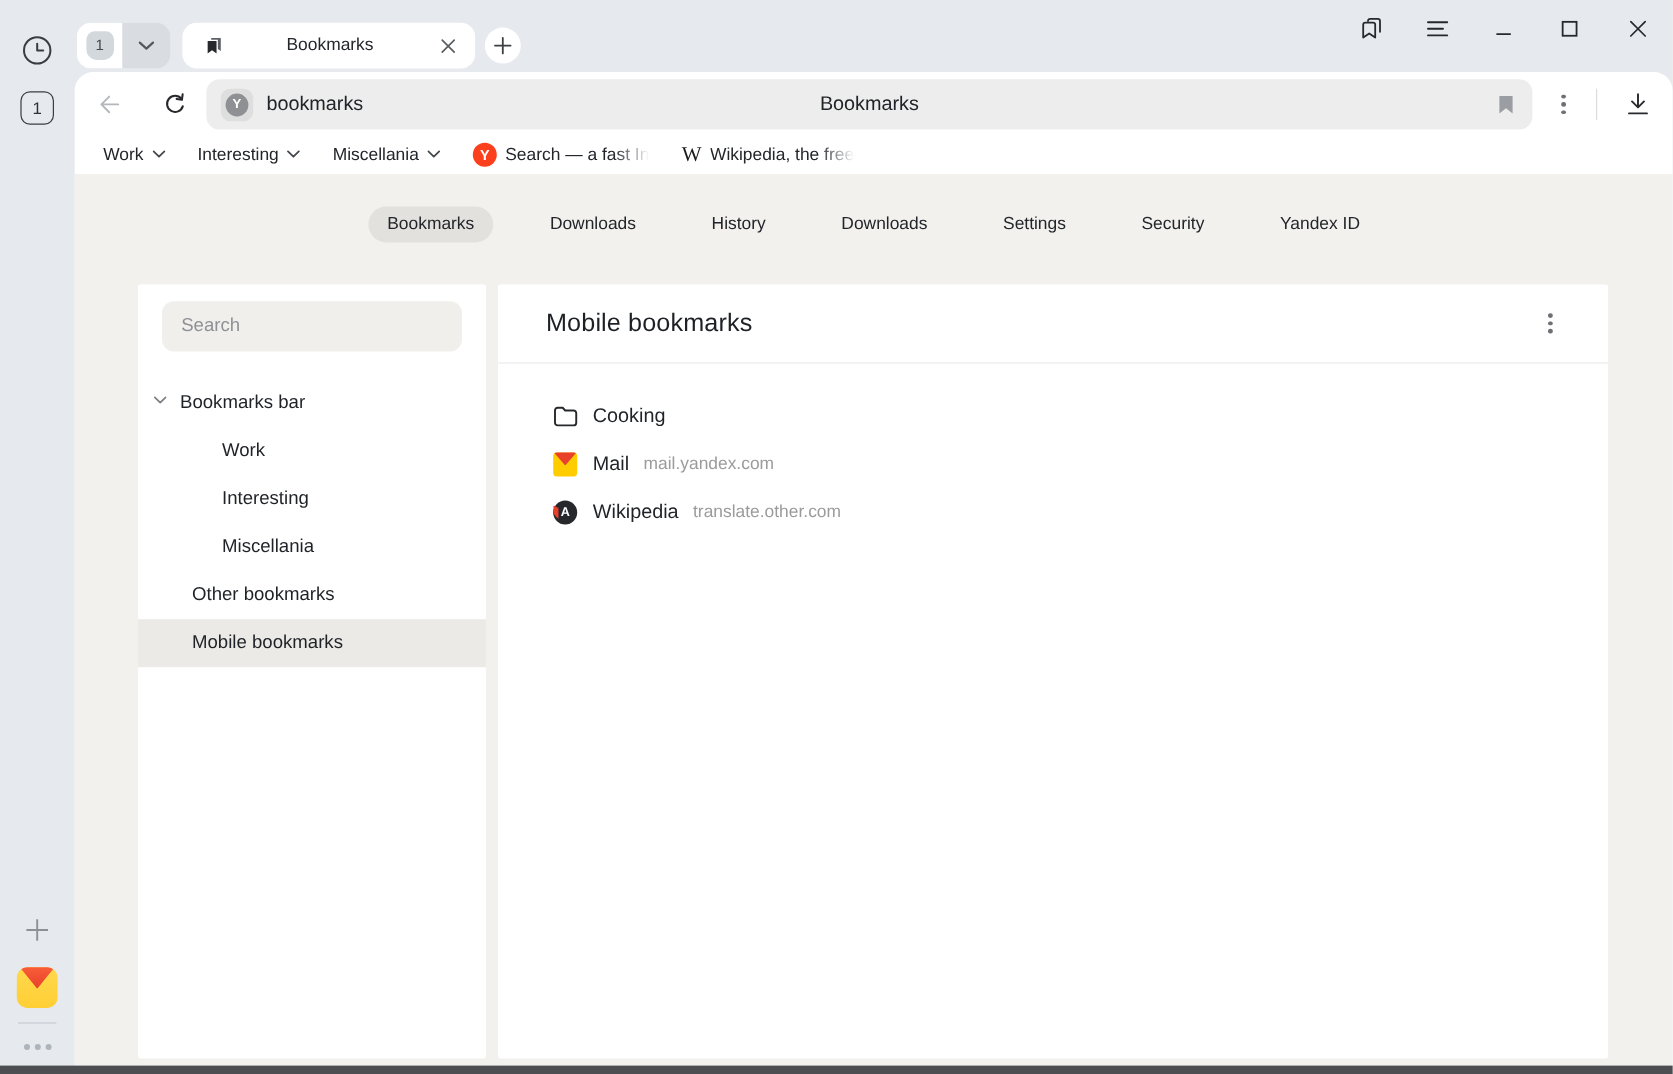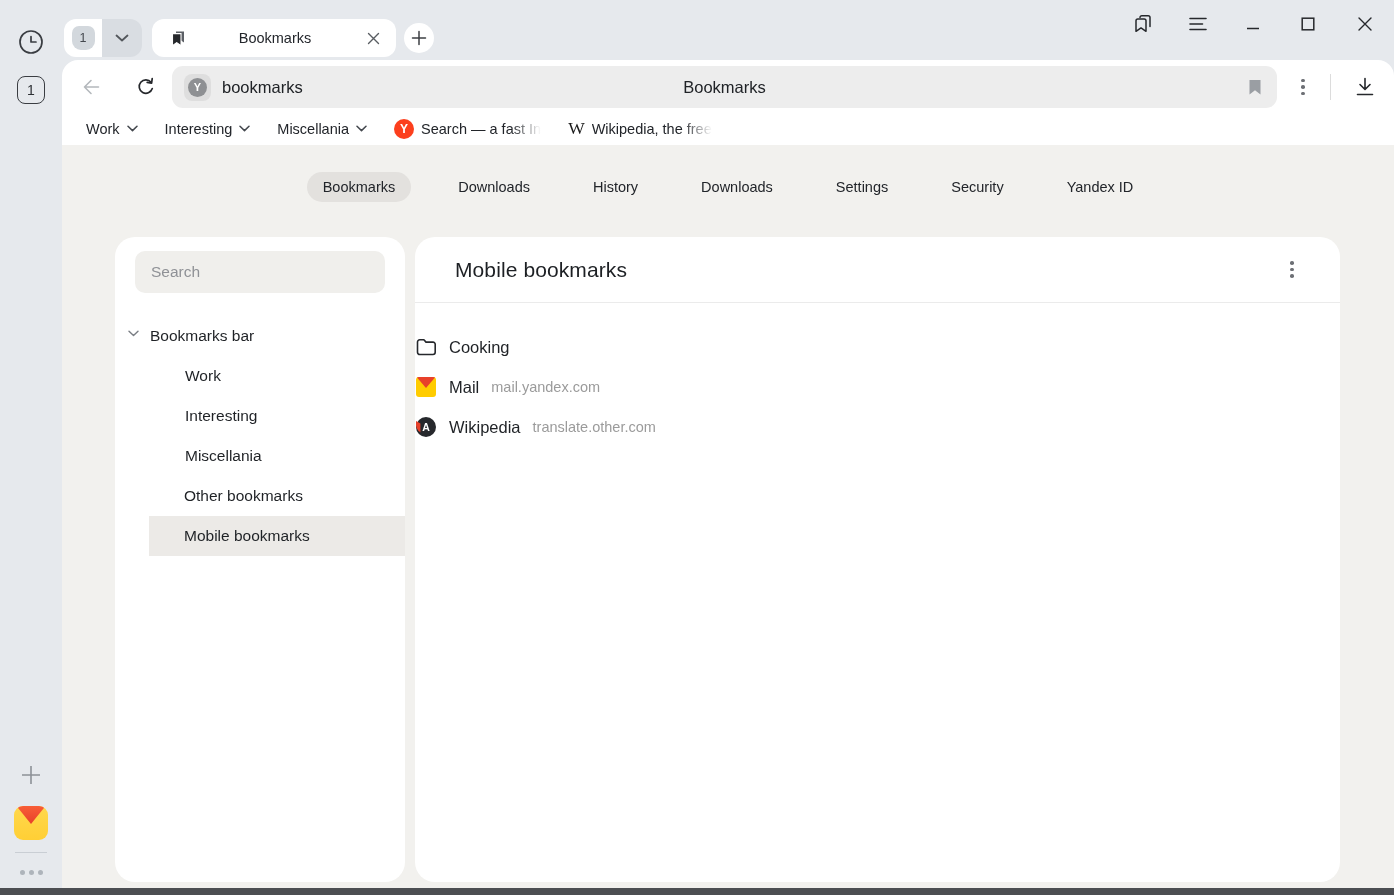--- a/index.html
+++ b/index.html
@@ -62,41 +62,41 @@
   .bb-fav-w { font-family:"Liberation Serif", serif; font-size:17.5px; color:#1b1b1b; }
   .bb-fade { position:relative; max-width:131px; overflow:hidden; white-space:nowrap; }
   .bb-fade::after { content:""; position:absolute; right:0; top:0; bottom:0; width:30px; background:linear-gradient(to right, rgba(255,255,255,0), #fff); }
 
   
   .content { position:absolute; left:0; top:85px; right:0; bottom:0; background:#f2f1ee; }
   .nav { position:absolute; top:27px; left:0; right:0; display:flex; justify-content:center; align-items:center; gap:31px; }
   .nav-item { font-size:14.5px; color:#22252a; padding:7px 16px; border-radius:16px; cursor:pointer; white-space:nowrap; }
   .nav-item.active { background:#e3e1de; }
 
-  .panel { position:absolute; background:#ffffff; border-radius:20px; top:92px; height:645px; }
+  .panel { position:absolute; background:#ffffff; border-radius:2px; top:92px; height:645px; }
   .sidepanel { left:53px; width:290px; }
   .mainpanel { left:353px; width:925px; }
 
   .search-wrap { margin:14px 20px 0; }
   .search-input { width:100%; height:42px; background:#f0efec; border:none; border-radius:10px; padding:0 16px; font-size:15.5px; font-family:"Liberation Sans", sans-serif; color:#202327; outline:none; }
   .search-input::placeholder { color:#8f9196; }
 
   .tree { margin-top:23px; }
   .t-row { height:40px; display:flex; align-items:center; font-size:15.5px; color:#1f2226; cursor:pointer; position:relative; }
   .t-root { padding-left:35px; }
   .t-root .tw { position:absolute; left:13px; top:14px; }
   .t-child { padding-left:70px; }
-  .t-top { padding-left:35px;margin-left:34px; }
+  .t-top { padding-left:45px; }
   .t-row.selected { background:#eceae7; }
 
   .mp-header { height:66px; display:flex; align-items:center; padding:0 34px 0 40px; border-bottom:1px solid #ebebeb; }
   .mp-title { font-size:21px; font-weight:500; color:#1d2024; letter-spacing:.1px; }
   .mp-kebab { margin-left:auto; width:28px; height:28px; display:flex; align-items:center; justify-content:center; cursor:pointer; }
   .mp-list { padding-top:24px; }
-  .mp-row { height:40px; display:flex; align-items:center; cursor:pointer; }
+  .mp-row { height:40px; display:flex; align-items:center; padding-left:45px; cursor:pointer; }
   .mp-icon { width:22px; display:flex; justify-content:center; }
   .mp-label { margin-left:12px; font-size:16.5px; color:#1f2226; }
   .mp-url { margin-left:12px; font-size:14.5px; color:#9b9b9b; }
 
   .fav-mail { width:20px; height:20px; border-radius:3px; background:#ffcc00; position:relative; overflow:hidden; }
   .fav-mail i { position:absolute; left:-2px; top:-3px; width:24px; height:14px; background:#e8402a; clip-path:polygon(0 0,100% 0,50% 100%); }
   .fav-tr { width:20px; height:20px; border-radius:50%; background:#26282c; position:relative; display:flex; align-items:center; justify-content:center; }
   .fav-tr i { position:absolute; left:0; top:4px; width:8px; height:12px; background:#e8402a; border-radius:0 0 0 10px; clip-path:polygon(0 0,55% 20%,55% 100%,0 100%); }
   .fav-tr b { position:relative; color:#fff; font-size:10.5px; font-weight:bold; }
 

